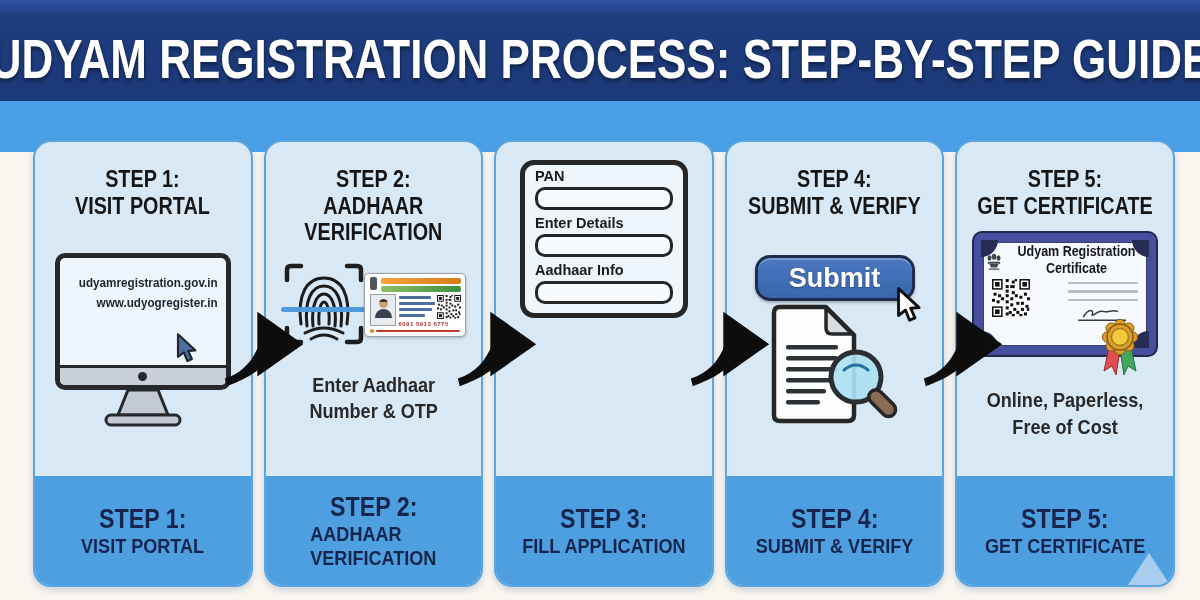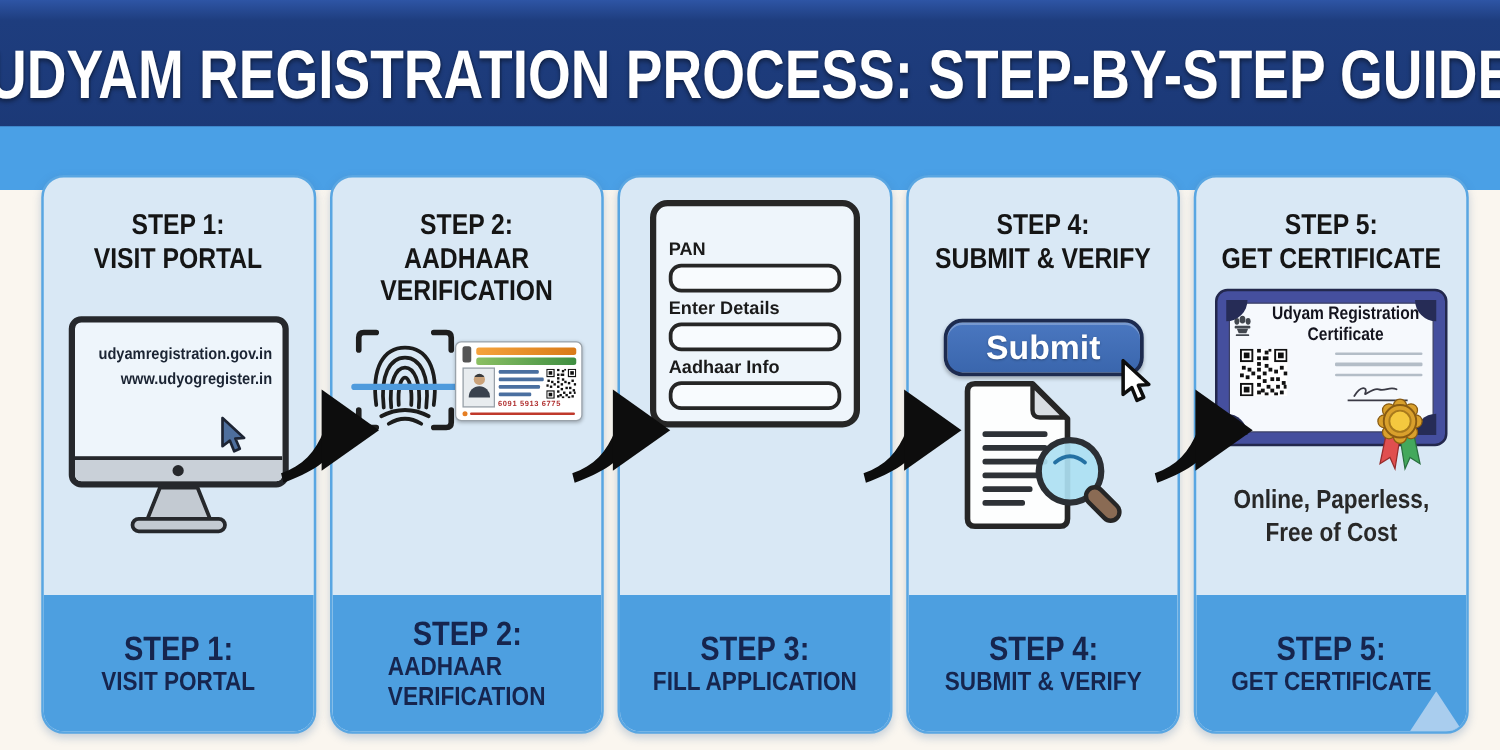--- a/index.html
+++ b/index.html
@@ -56,21 +56,21 @@
   .aline{height:2.5px;background:#4a6fa0;margin-bottom:3.5px;border-radius:1px;}
   .aqr{position:absolute;right:4px;top:21px;}
   .anum{position:absolute;left:33px;bottom:9px;font-size:6px;font-weight:bold;color:#b03030;
        letter-spacing:.5px;}
   .astrip{position:absolute;left:5px;right:5px;bottom:3px;height:4px;display:flex;
        align-items:center;gap:2px;}
   .adot{width:4px;height:4px;background:#e67e22;border-radius:50%;}
   .aredline{flex:1;height:2.5px;background:#c0392b;border-radius:1px;}
   
   .form{margin:18px auto 0;width:138px;background:#eef5fb;border:5px solid #262626;
-       border-radius:14px;padding:24px 10px 4px;}
+       border-radius:14px;padding:0 10px 4px;}
   .flabel{font-size:14.5px;font-weight:bold;color:#1a1a1a;margin:3px 0 3px;}
   .finput{height:17px;border:3px solid #262626;border-radius:10px;background:#f8fbfe;margin-bottom:5px;}
   
   .submit-wrap{margin:36px auto 0;position:relative;width:160px;}
   .submit-btn{width:160px;height:46px;background:linear-gradient(180deg,#4a77c0,#3a66ad);
        border:3px solid #1d2b4f;border-radius:15px;color:#fff;font-size:27px;font-weight:bold;
        display:flex;align-items:center;justify-content:center;box-sizing:border-box;
        box-shadow:inset 0 2px 0 rgba(255,255,255,.25),0 2px 3px rgba(0,0,0,.25);
        text-shadow:0 1px 2px rgba(0,0,0,.3);}
   .cursor-submit{position:absolute;right:-10px;bottom:-24px;z-index:4;}
@@ -234,20 +234,24 @@
           <svg class="aqr" width="24" height="24" viewBox="0 0 25 25">
               <use href="#qr"></use>
             </svg>
           <div class="anum">6091 5913 6775</div>
           <div class="astrip">
             <div class="adot"></div>
               <div class="aredline"></div>
           </div>
         </div>
       </div>
+      <div class="caption">
+        <span class="cond pre">Enter Aadhaar
+Number &amp; OTP</span>
+      </div>
       <div class="card-footer">
         <span class="f1 cond">STEP 2:</span>
         <span class="f2 cond pre">AADHAAR
 VERIFICATION</span>
       </div>
     </div>
 
     <div class="card">
       <div class="form">
         <div class="flabel">PAN</div>

